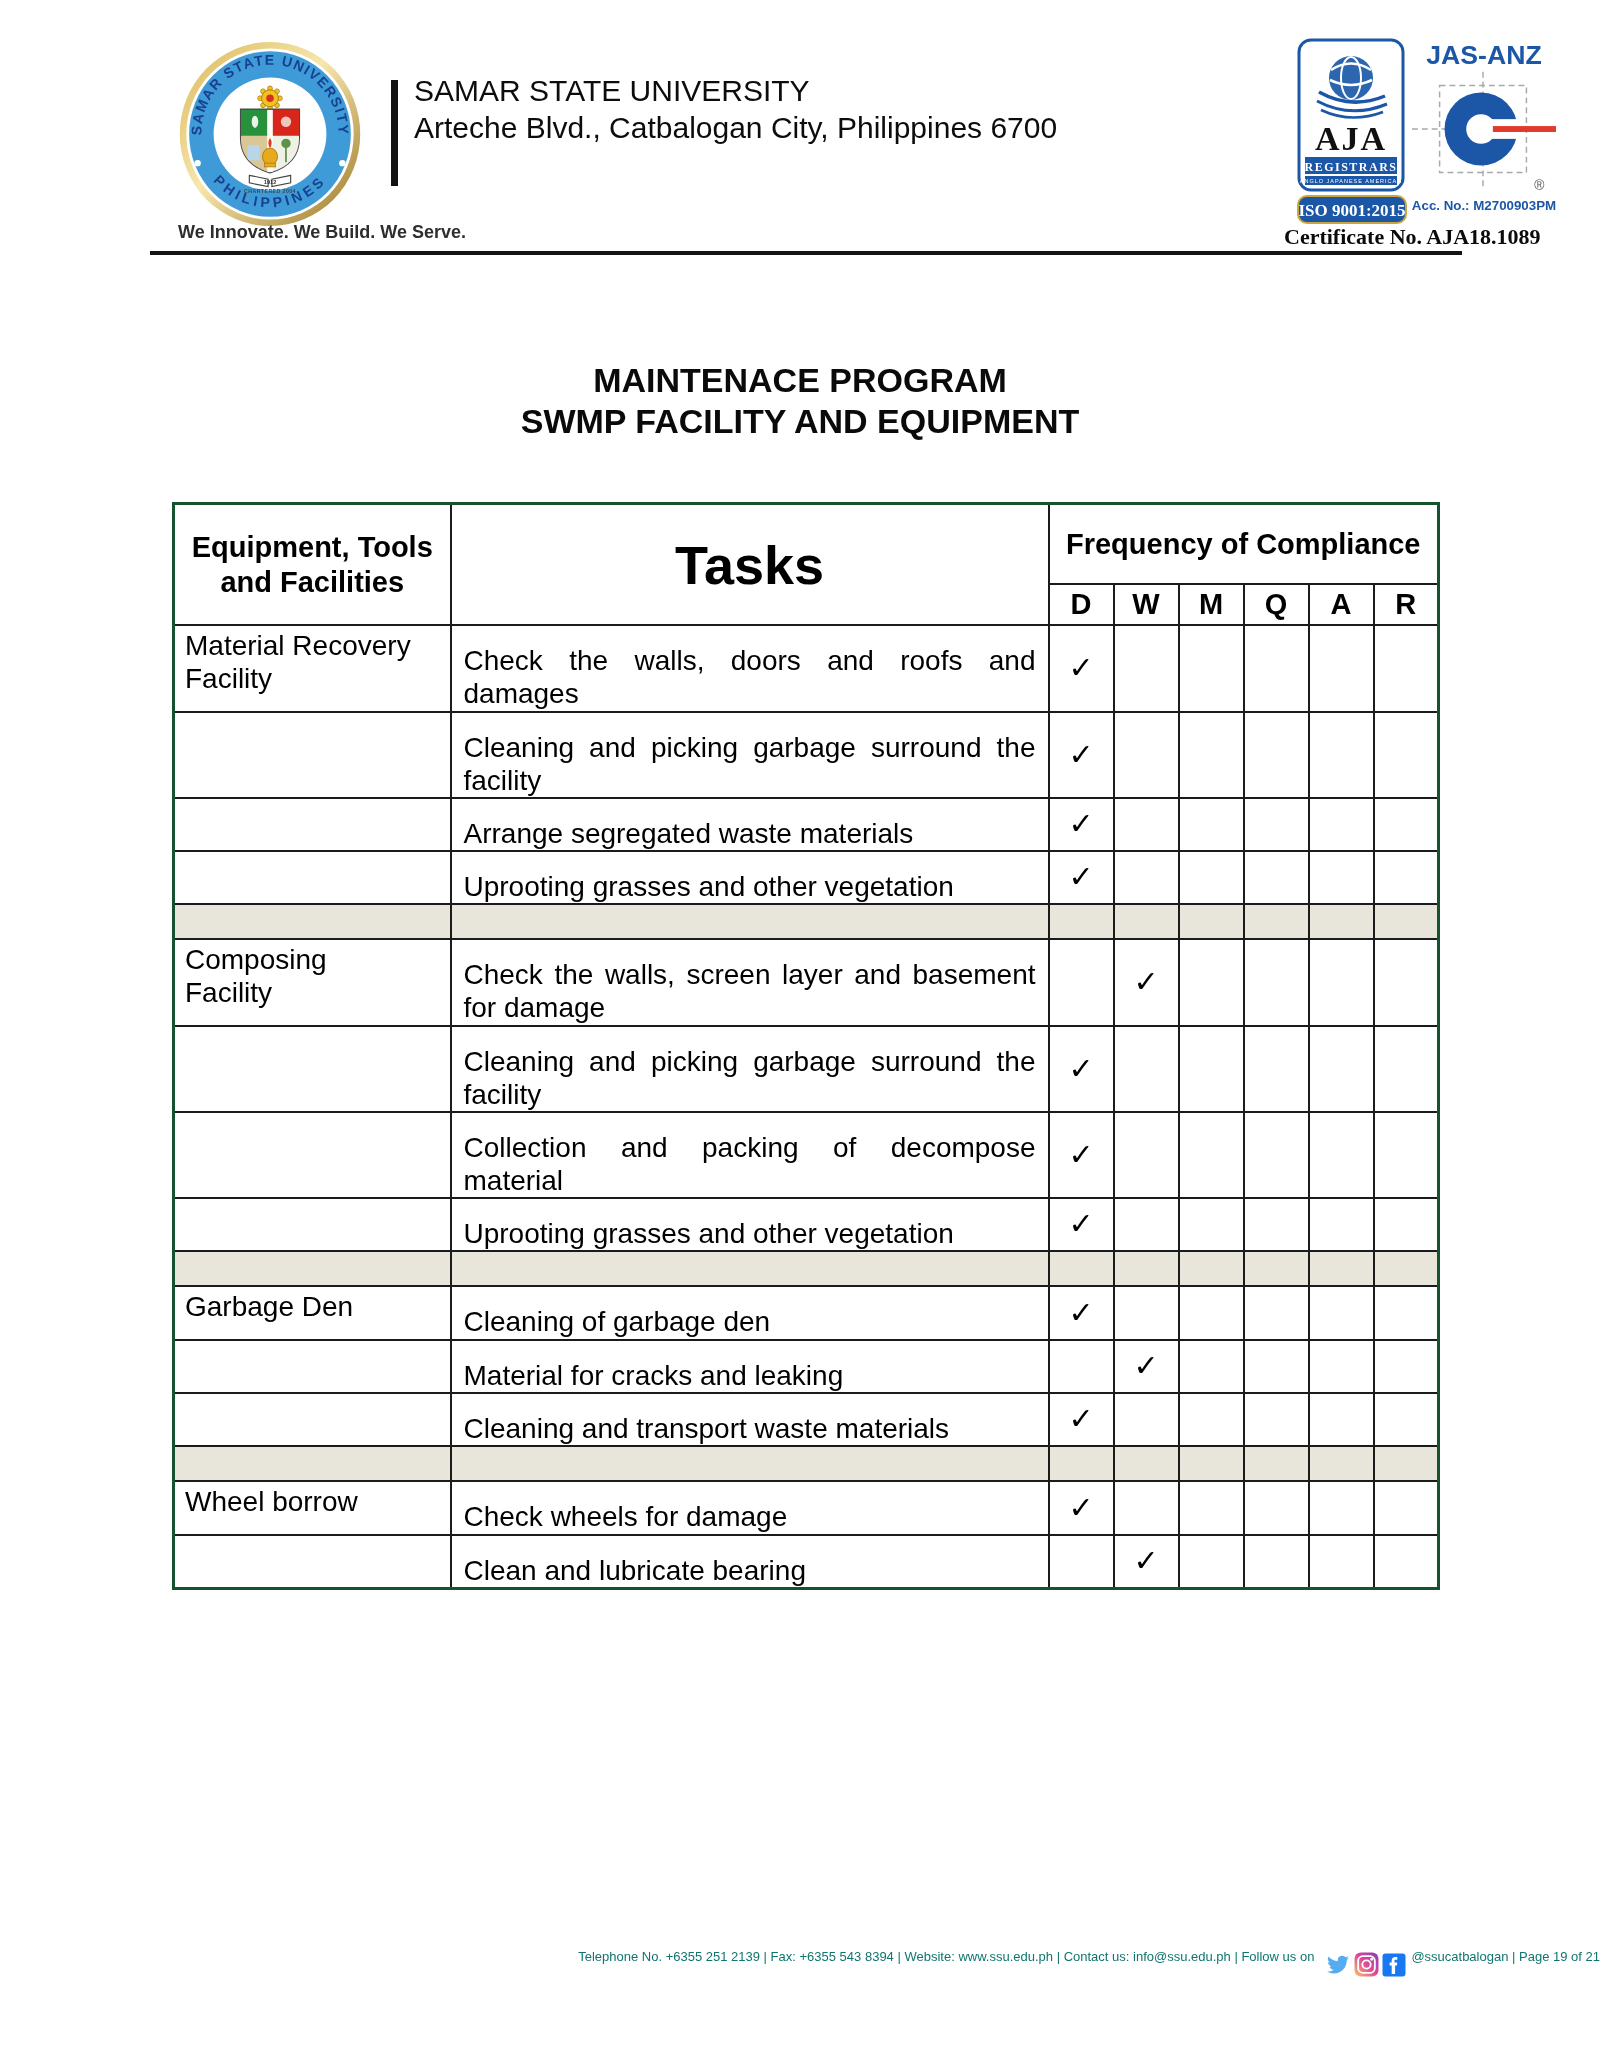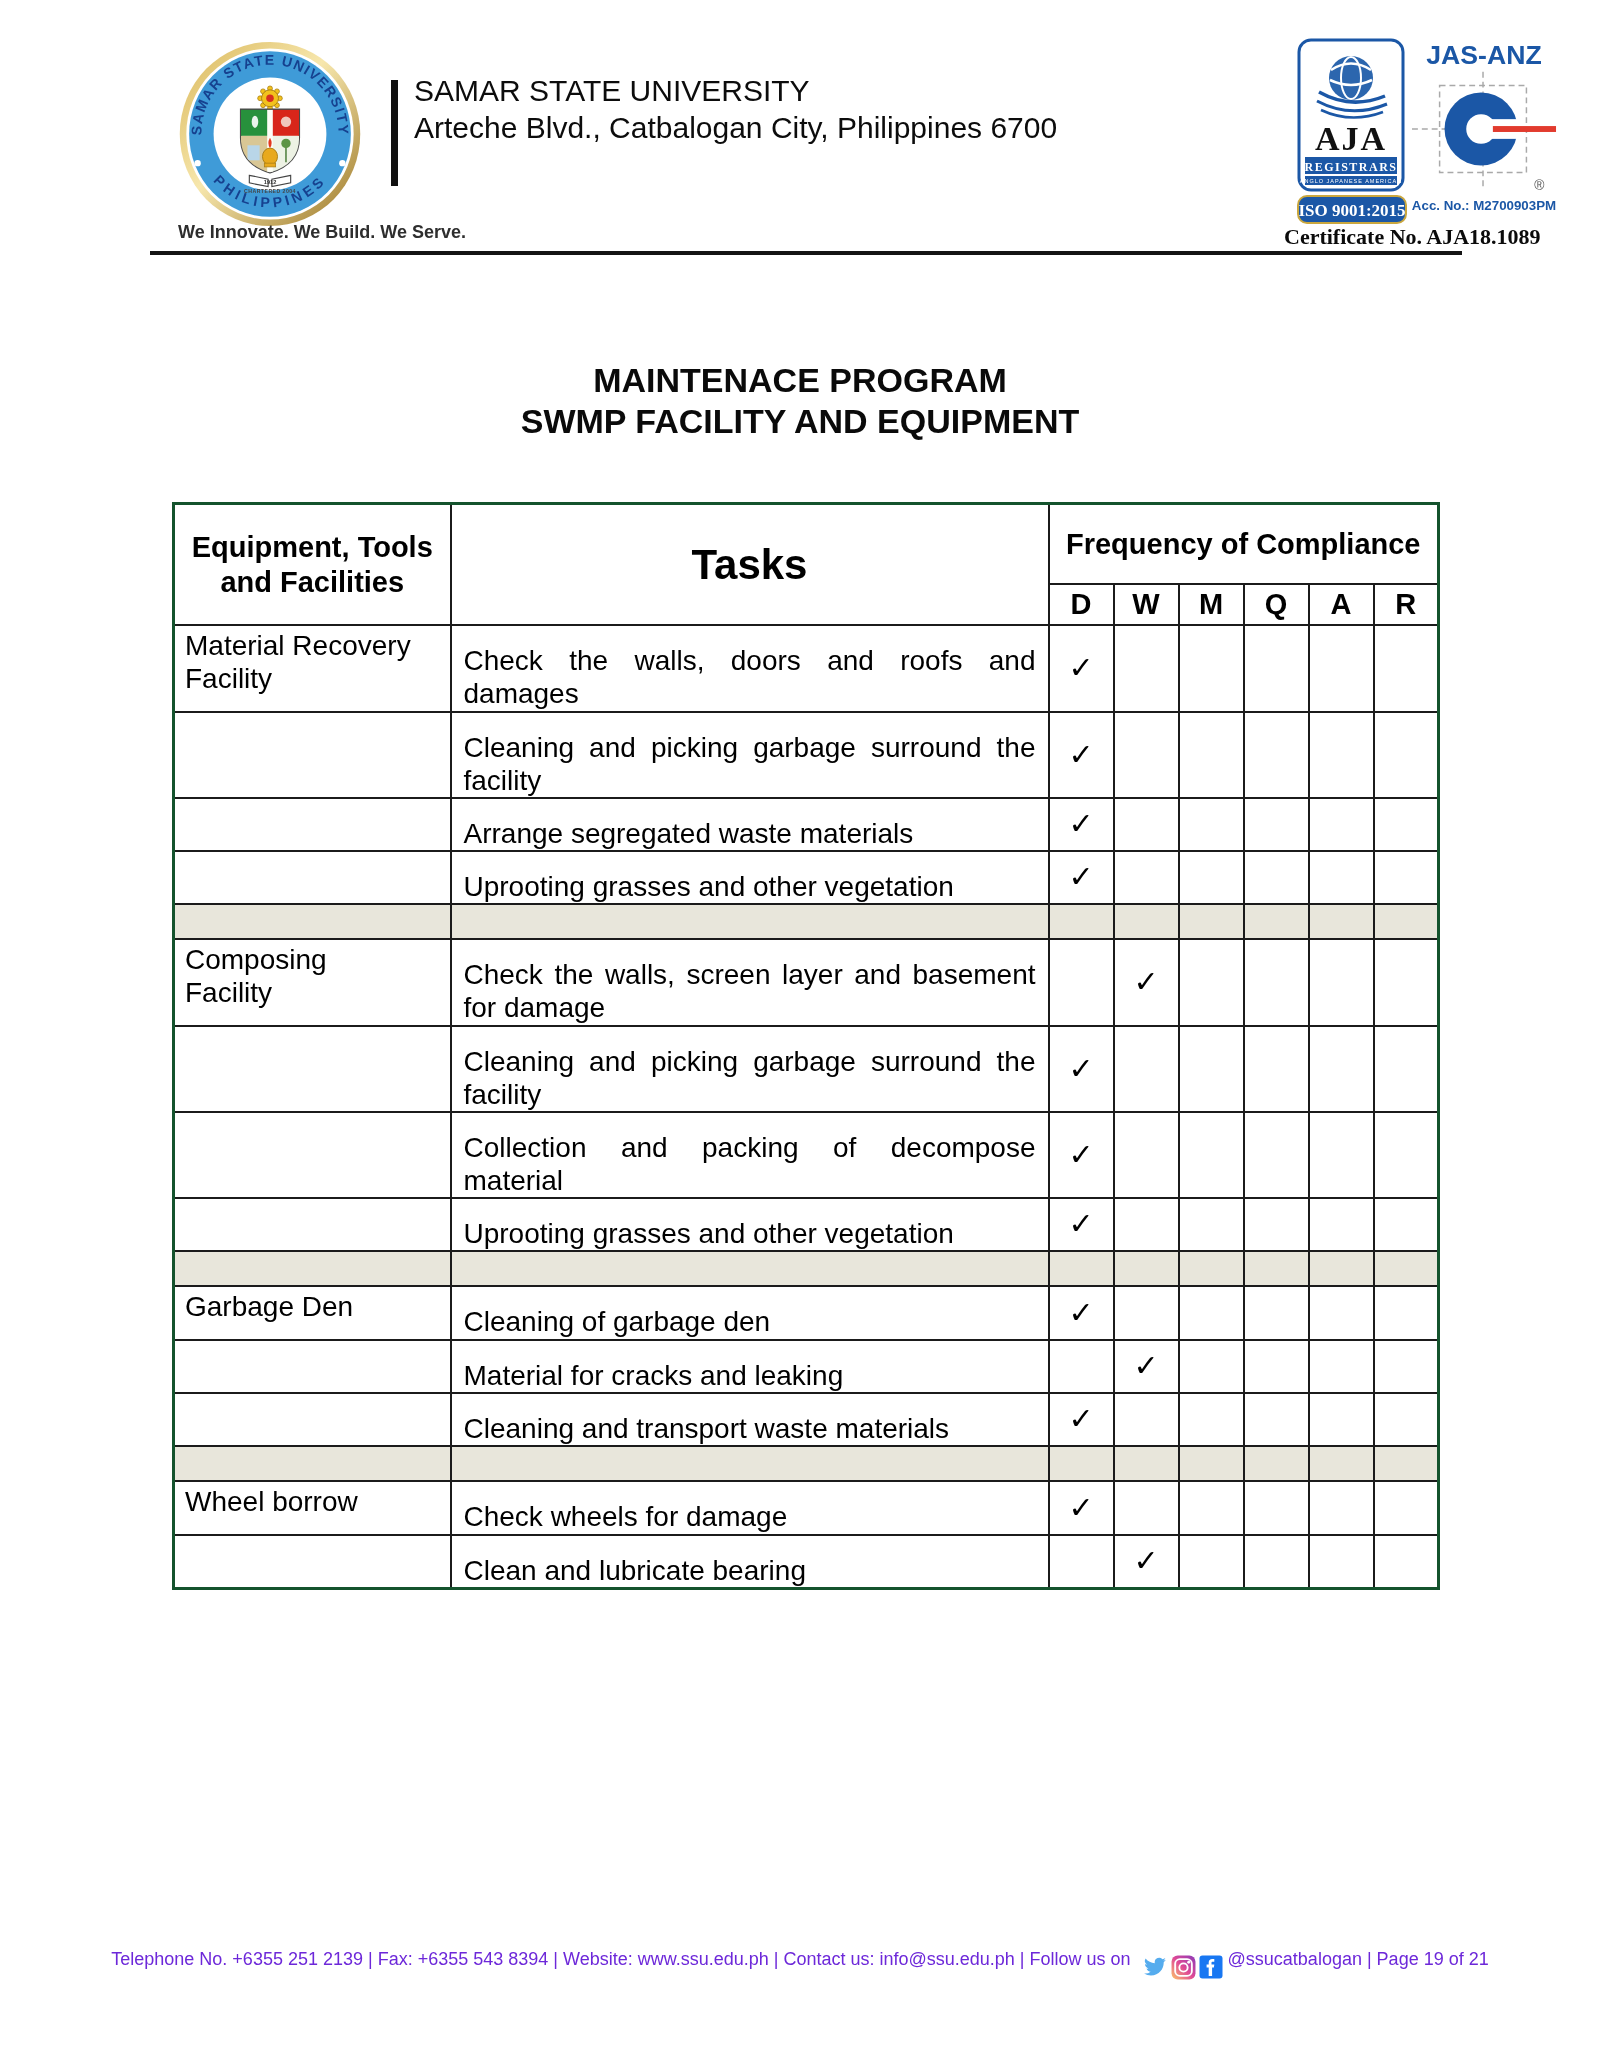--- a/index.html
+++ b/index.html
@@ -21,37 +21,37 @@
   
   .doc-title{position:absolute;left:0;top:360px;width:100%;text-align:center;
              font-size:34px;font-weight:bold;line-height:41px;color:#0a0a0a;}
 
   
   .maint-table{position:absolute;left:172px;top:502px;border-collapse:collapse;table-layout:fixed;}
   .maint-table th,.maint-table td{border:2px solid #1b1b1b;}
   .maint-table{border:3px solid #14532d;}
   .maint-table th{font-weight:bold;background:#fff;}
   th.equip-h{font-size:29px;line-height:35px;text-align:center;vertical-align:middle;}
-  th.tasks-h{font-size:42px;text-align:center;vertical-align:middle;}
+  th.tasks-h{font-size:54px;text-align:center;vertical-align:middle;}
   th.freq-h{font-size:29px;line-height:34px;text-align:center;vertical-align:middle;height:76px;}
   tr.freq-sub th{font-size:29px;height:37px;text-align:center;vertical-align:middle;}
   .maint-table td{font-size:28px;line-height:33px;vertical-align:top;background:#fff;}
   td.cell-equip{padding:3px 30px 16px 10px;}
   td.cell-task{padding:18px 12px 0 12px;}
   td.cell-task.justify{text-align:justify;text-align-last:left;}
   td.cell-check{text-align:center;vertical-align:middle;padding:0;}
   .check{font-size:30px;font-weight:400;line-height:1;}
   tr.one-line{height:38px;}
   tr.two-line{height:73px;}
   tr.spacer{height:35px;}
   tr.spacer td{background:#e8e6db;}
 
   
-  .footer{position:absolute;left:0;top:1949px;width:100%;text-align:center;
-          font-size:18px;color:#6d28d9;white-space:nowrap;}
+  .footer{position:absolute;left:0;top:1949px;width:100%;text-align:right;
+          font-size:13px;color:#0f766e;white-space:nowrap;}
   .footer .ficons{display:inline-block;vertical-align:-7px;margin:0 2px 0 10px;}
   .footer .ficons svg{margin-right:3px;vertical-align:middle;}
 </style>
 </head>
 <body>
 
 <div class="page">
 
   <svg class="seal" viewBox="-100 -100 200 200" width="188" height="200" aria-hidden="true">
     <defs>

